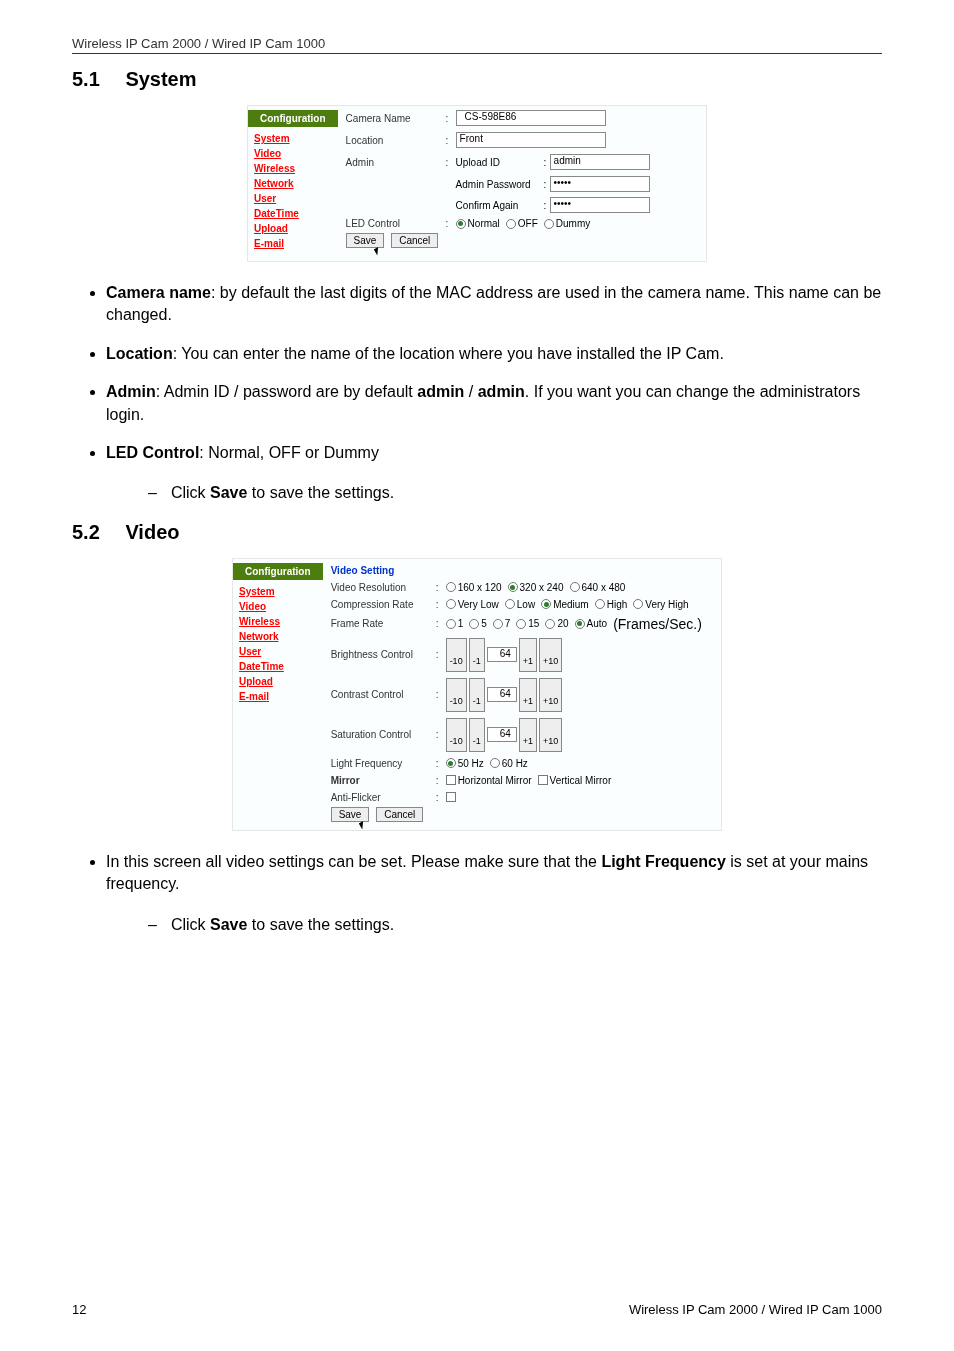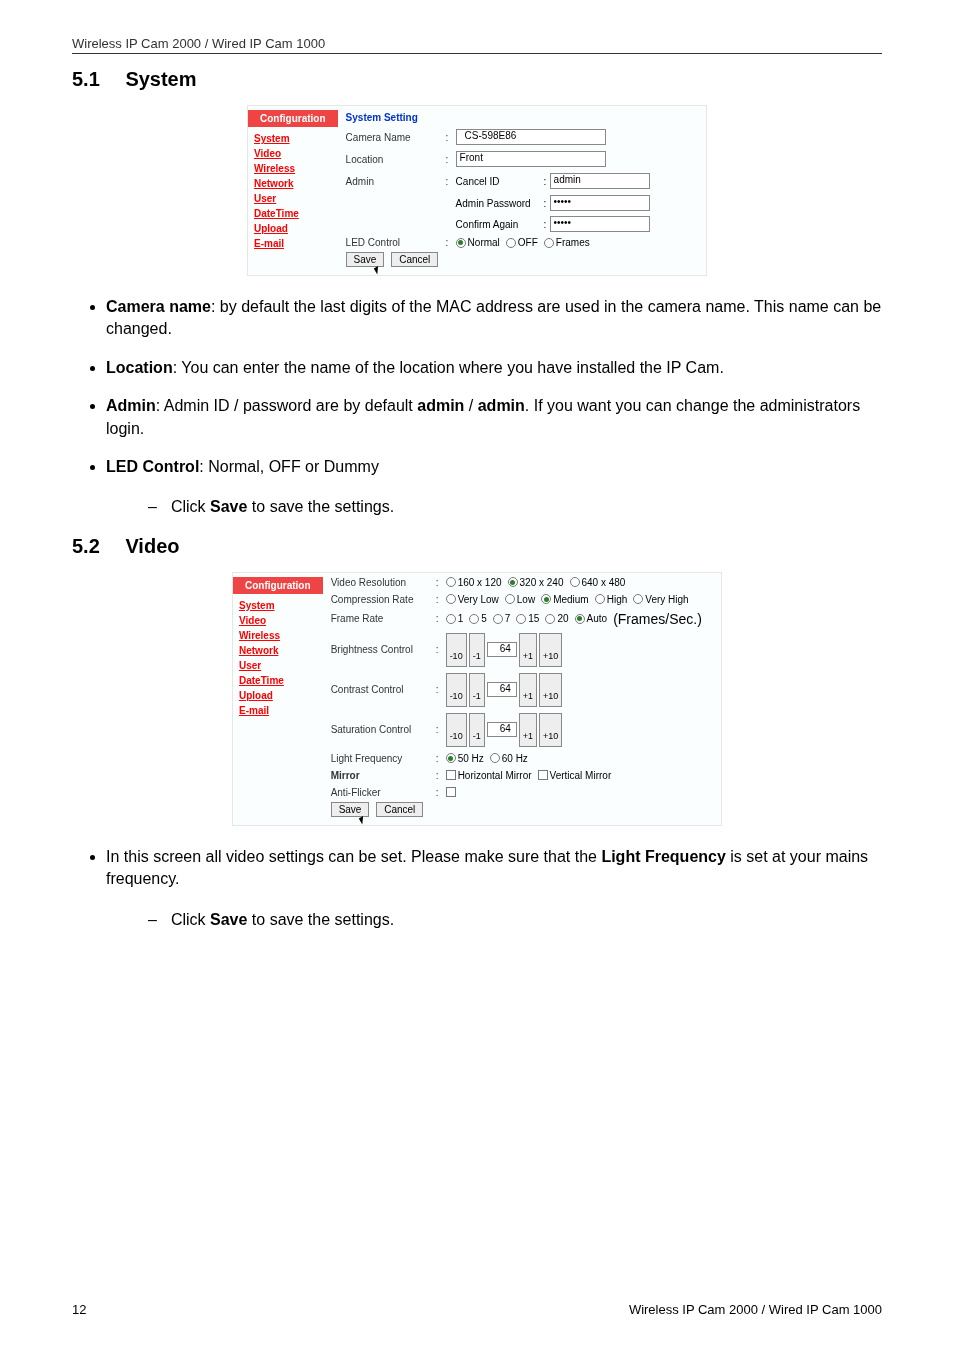--- a/index.html
+++ b/index.html
@@ -34,21 +34,21 @@
     border: 1px solid #e6e6e6;
     background: #fafeff;
     display: flex;
     font-size: 10px;
   }
   .sidebar {
     width: 90px;
     padding: 4px 0 10px 0;
   }
   .sidebar-header {
-    background: #ef4444;
+    background: #4d7c0f;
     color: #fff;
     font-weight: bold;
     text-align: center;
     padding: 3px 9px;
     font-size: 10px;
     margin-bottom: 4px;
   }
   .sidebar-item {
     color: #ff0000;
     text-decoration: underline;
@@ -152,35 +152,34 @@
       <div class="sidebar-item">System</div>
       <div class="sidebar-item">Video</div>
       <div class="sidebar-item">Wireless</div>
       <div class="sidebar-item">Network</div>
       <div class="sidebar-item">User</div>
       <div class="sidebar-item">DateTime</div>
       <div class="sidebar-item">Upload</div>
       <div class="sidebar-item">E-mail</div>
     </div>
     <div class="pane">
-      <div class="pane-header">System Setting</div>
       <div class="row">
         <span class="lbl">Camera Name</span>
         <span class="colon">:</span>
         <span class="field" style="width:150px;padding-left:8px;">CS-598E86</span>
       </div>
       <div class="row">
         <span class="lbl">Location</span>
         <span class="colon">:</span>
         <span class="field" style="width:150px;">Front</span>
       </div>
       <div class="row">
         <span class="lbl">Admin</span>
         <span class="colon">:</span>
-        <span class="sublbl">Cancel ID</span>
+        <span class="sublbl">Upload ID</span>
         <span style="width:6px;">:</span>
         <span class="field" style="width:100px;">admin</span>
       </div>
       <div class="subrow">
         <span class="sublbl">Admin Password</span>
         <span style="width:6px;">:</span>
         <span class="field" style="width:100px;">•••••</span>
       </div>
       <div class="subrow">
         <span class="sublbl">Confirm Again</span>
@@ -193,21 +192,21 @@
         <span class="opt">
             <span class="radio sel"></span>
             <span>Normal</span>
           </span>
         <span class="opt">
             <span class="radio"></span>
             <span>OFF</span>
           </span>
         <span class="opt">
             <span class="radio"></span>
-            <span>Frames</span>
+            <span>Dummy</span>
           </span>
       </div>
       <div class="btnrow cursor">
         <span class="btn">Save</span>
         <span class="btn">Cancel</span>
       </div>
     </div>
   </div>
 </div>
 
@@ -234,20 +233,21 @@
       <div class="sidebar-item">System</div>
       <div class="sidebar-item">Video</div>
       <div class="sidebar-item">Wireless</div>
       <div class="sidebar-item">Network</div>
       <div class="sidebar-item">User</div>
       <div class="sidebar-item">DateTime</div>
       <div class="sidebar-item">Upload</div>
       <div class="sidebar-item">E-mail</div>
     </div>
     <div class="pane" style="width:400px;">
+      <div class="pane-header">Video Setting</div>
       <div class="row radio-group">
         <span class="lbl" style="width:105px;">Video Resolution</span>
         <span class="colon">:</span>
         <span class="opt">
             <span class="radio"></span>
             <span>160 x 120</span>
           </span>
         <span class="opt">
             <span class="radio sel"></span>
             <span>320 x 240</span>

